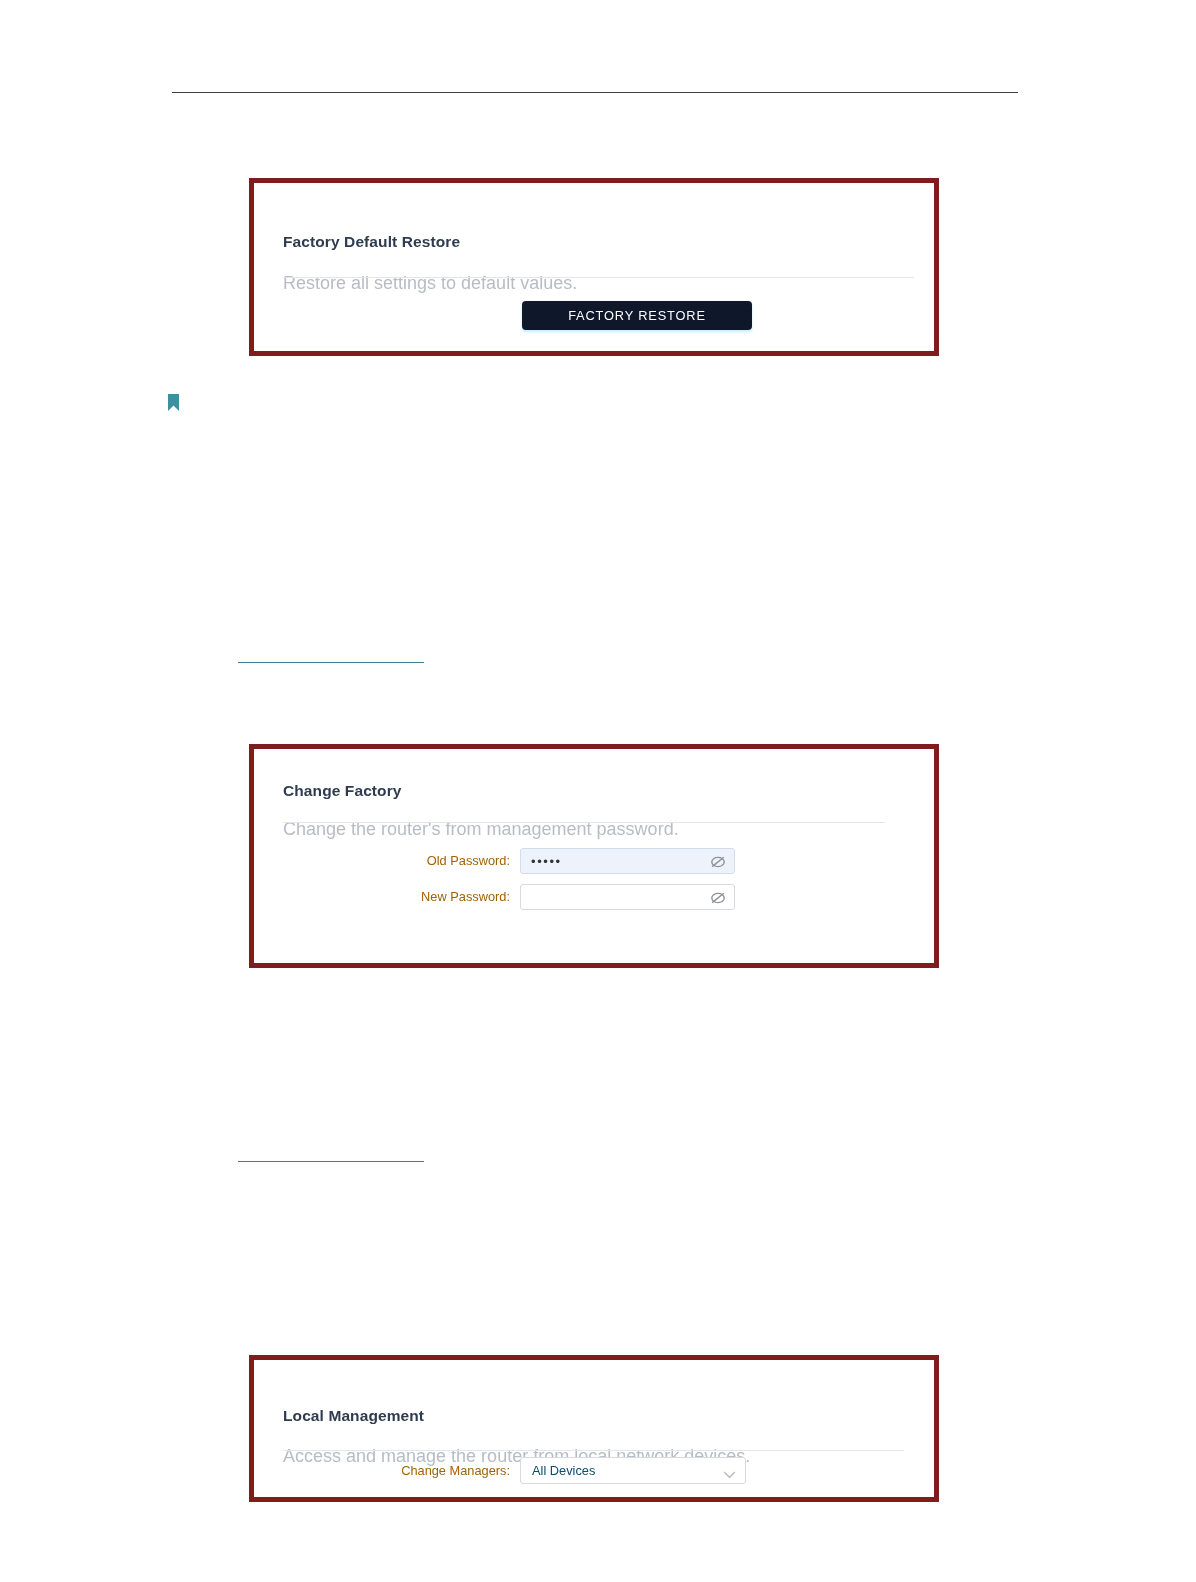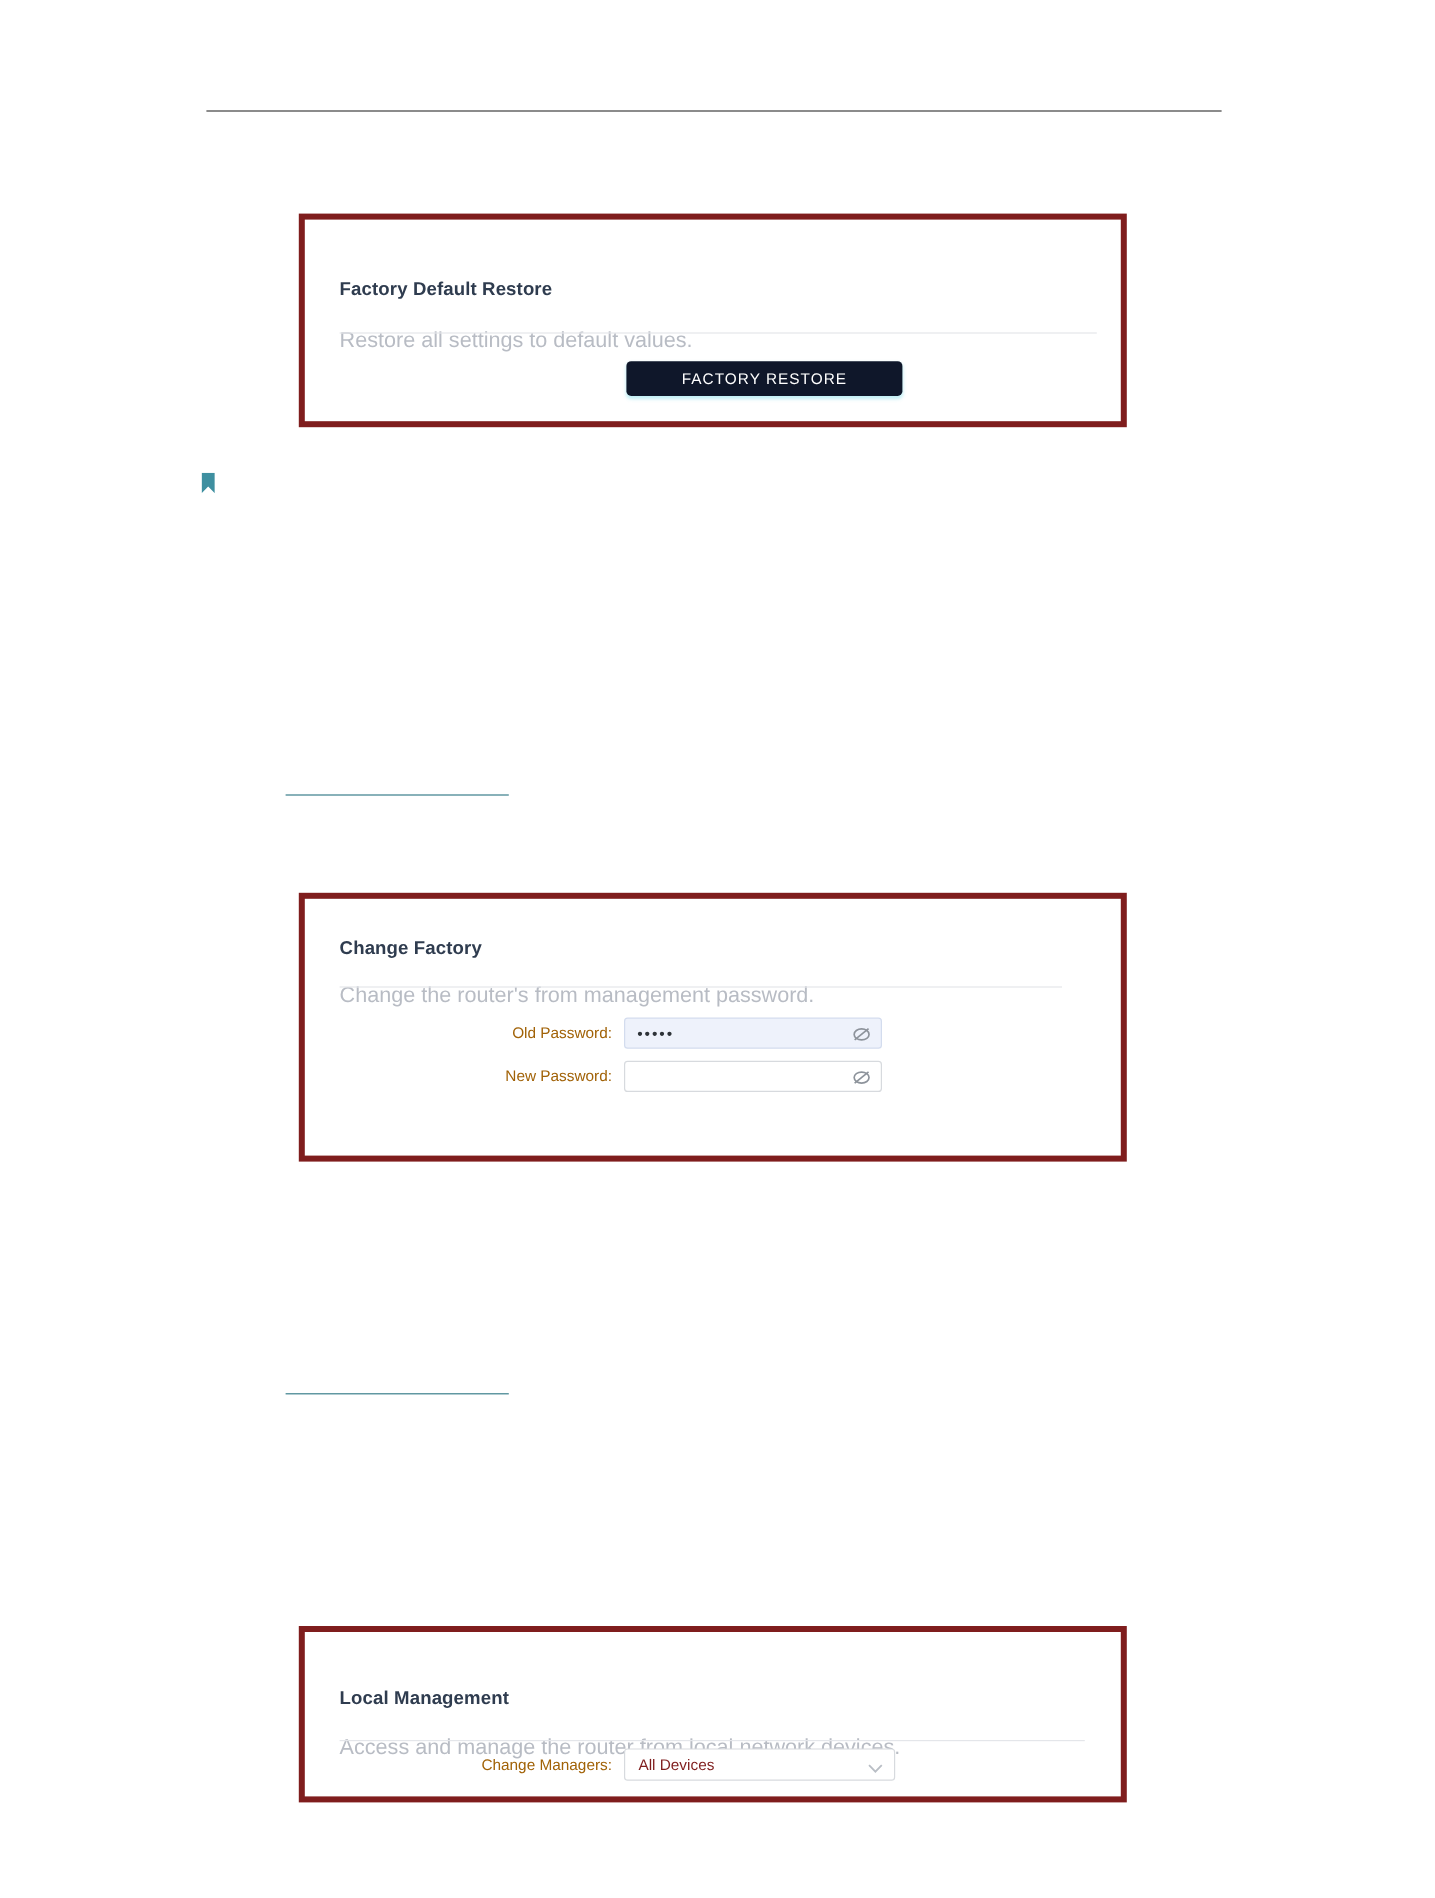--- a/index.html
+++ b/index.html
@@ -201,21 +201,21 @@
     border-radius: 3px;
     background: #ffffff;
     box-sizing: border-box;
     cursor: pointer;
   }
   .select-value {
     position: absolute;
     left: 11px;
     top: 5px;
     font-size: 12.8px;
-    color: #7f1d1d;
+    color: #0c4a6e;
     white-space: nowrap;
   }
   .chevron-down-icon {
     position: absolute;
     right: 9px;
     top: 8px;
     width: 13px;
     height: 10px;
   }
 </style>

